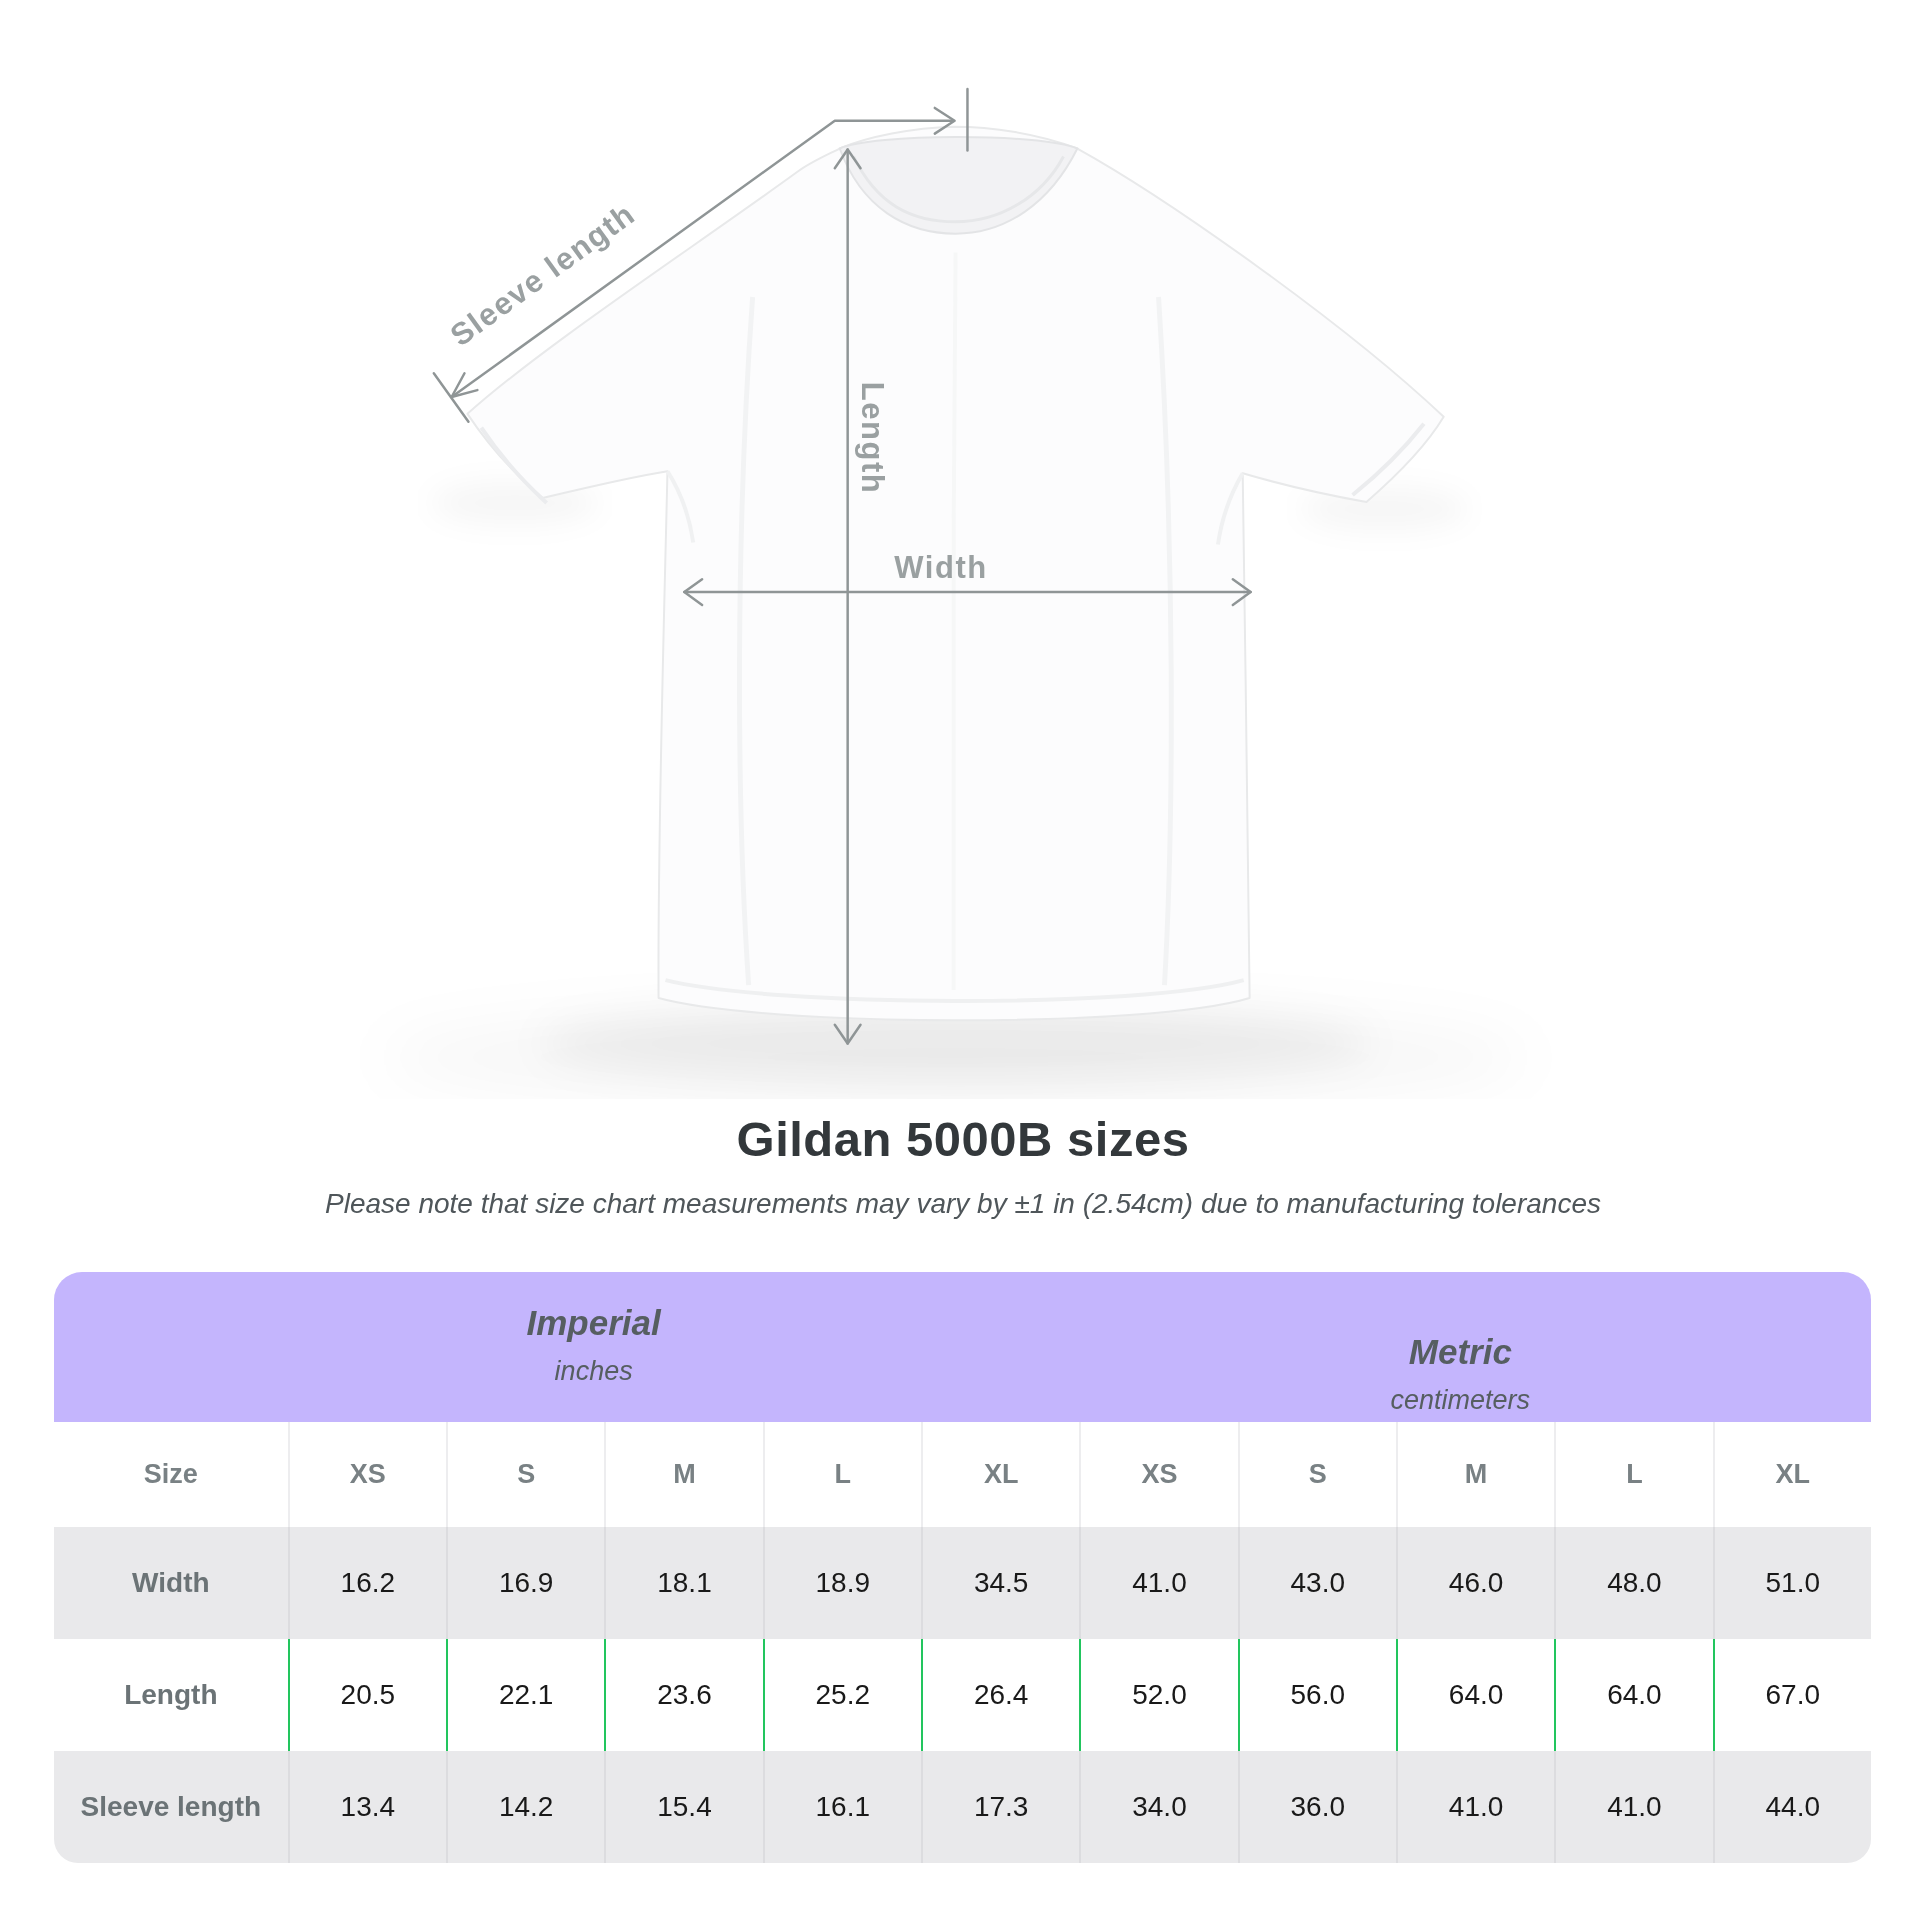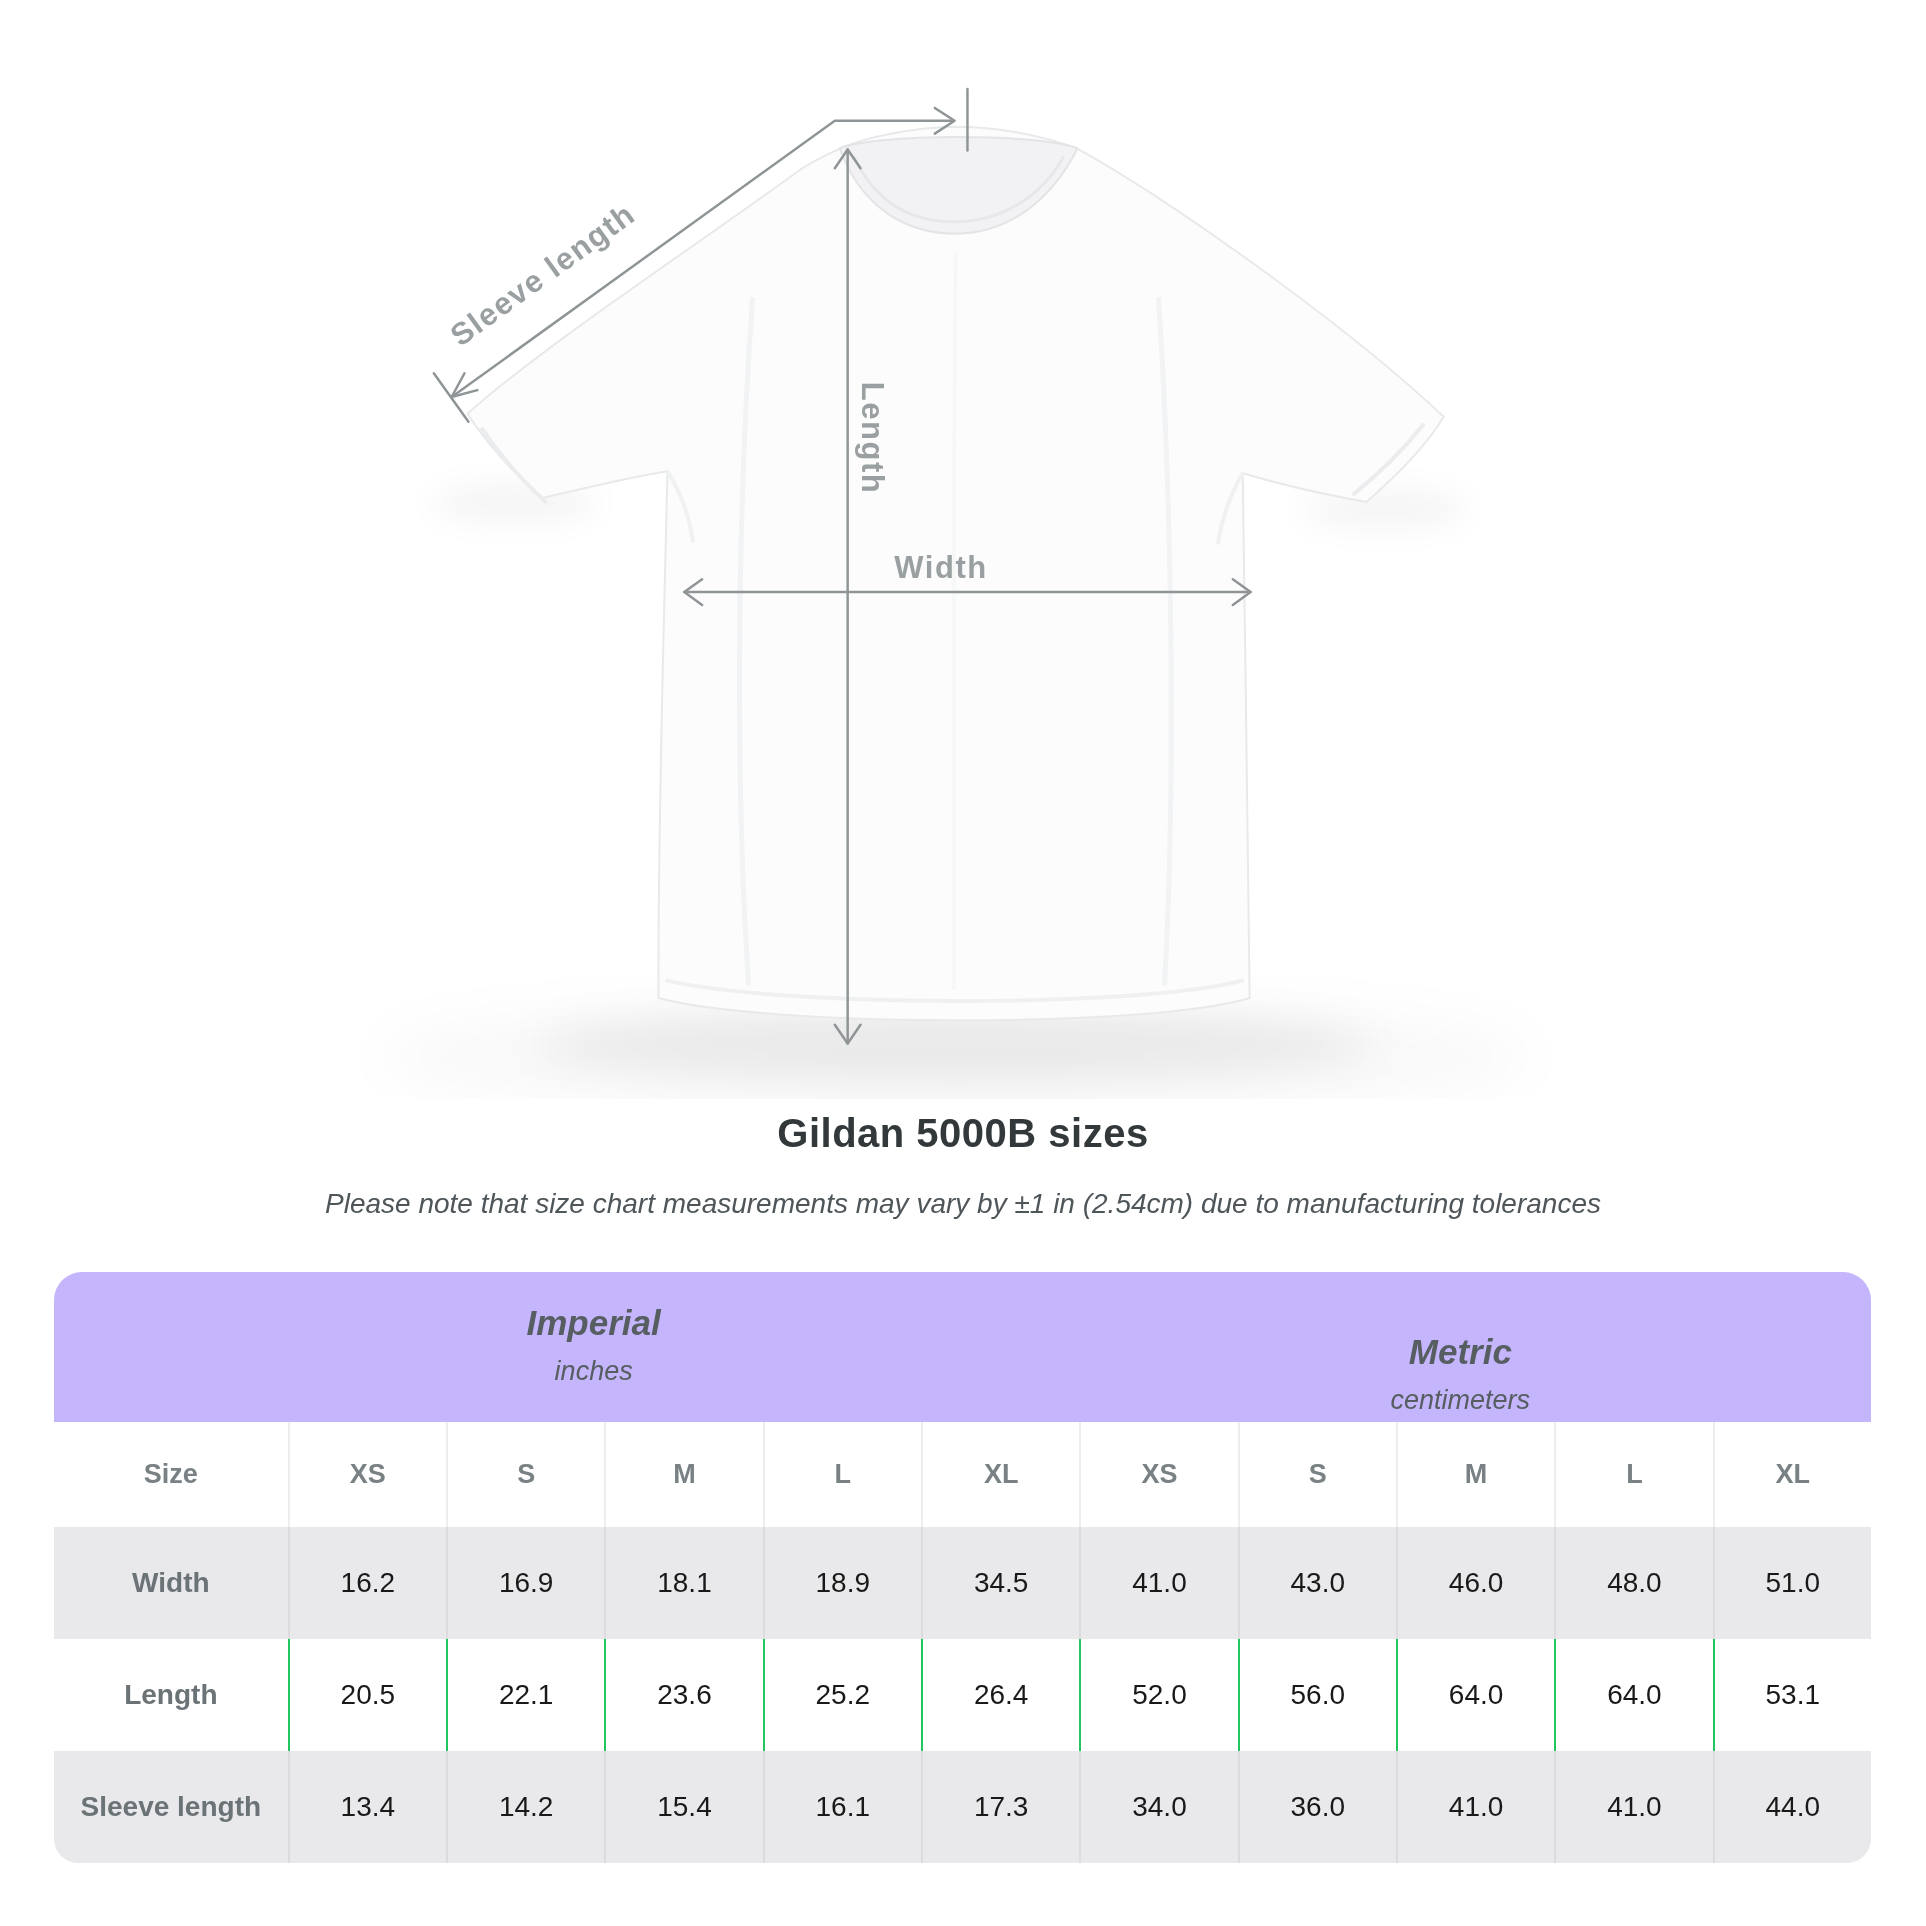--- a/index.html
+++ b/index.html
@@ -11,21 +11,21 @@
   .diagram svg { position:absolute; left:0; top:0; }
 
   .mlabel { position:absolute; color:#9aa0a1; font-weight:bold; font-size:31px;
             letter-spacing:1.5px; white-space:nowrap; }
   .lbl-sleeve { left:543px; top:275px; transform:translate(-50%,-50%) rotate(-36deg); }
   .lbl-length { left:872px; top:438px; transform:translate(-50%,-50%) rotate(90deg); }
   .lbl-width  { left:941px; top:568px; transform:translate(-50%,-50%); }
 
   
   .title { position:absolute; left:0; top:1111px; width:100%; text-align:center;
-           font-size:40px; font-weight:bold; color:#33383b; letter-spacing:0.5px; }
+           font-size:49px; font-weight:bold; color:#33383b; letter-spacing:0.5px; }
   .note  { position:absolute; left:0; top:1188px; width:100%; text-align:center;
            font-size:28px; font-style:italic; color:#4f565a; }
 
   
   .t { position:absolute; left:54px; top:1272px; width:1817px; }
   .unit-band { position:relative; height:150px; background:#c4b5fd;
                border-radius:28px 28px 0 0; }
   .unit-group { position:absolute; top:50%; transform:translate(-50%,-52%);
                 text-align:center; color:#565e61; }
   .g-imperial { left:29.7%; }
@@ -160,21 +160,21 @@
     <div class="cell c-size">Length</div>
     <div class="cell c-val">20.5</div>
     <div class="cell c-val">22.1</div>
     <div class="cell c-val">23.6</div>
     <div class="cell c-val">25.2</div>
     <div class="cell c-val">26.4</div>
     <div class="cell c-val">52.0</div>
     <div class="cell c-val">56.0</div>
     <div class="cell c-val">64.0</div>
     <div class="cell c-val">64.0</div>
-    <div class="cell c-val">53.1</div>
+    <div class="cell c-val">67.0</div>
   </div>
 
   <div class="drow gray last">
     <div class="cell c-size">Sleeve length</div>
     <div class="cell c-val">13.4</div>
     <div class="cell c-val">14.2</div>
     <div class="cell c-val">15.4</div>
     <div class="cell c-val">16.1</div>
     <div class="cell c-val">17.3</div>
     <div class="cell c-val">34.0</div>

